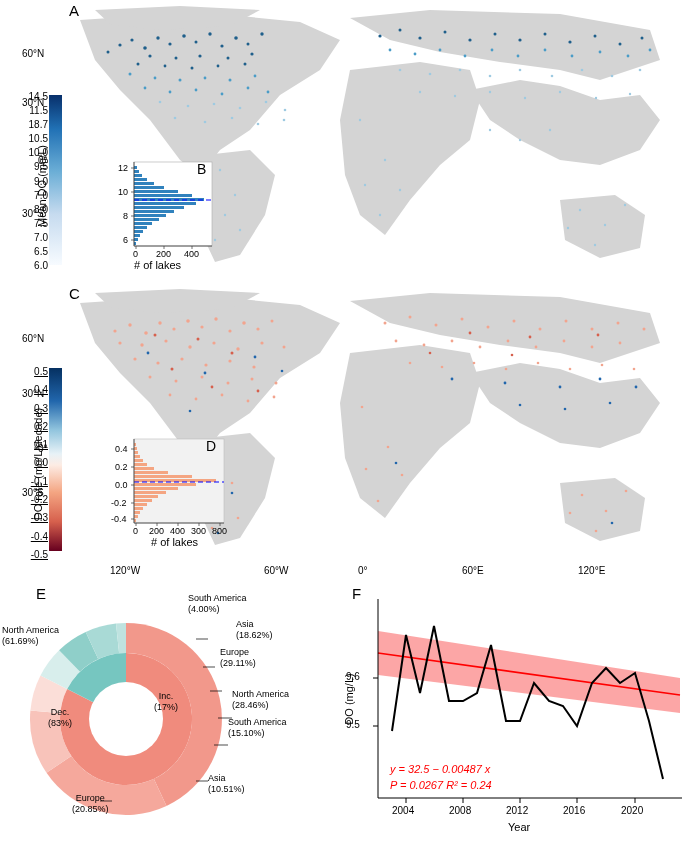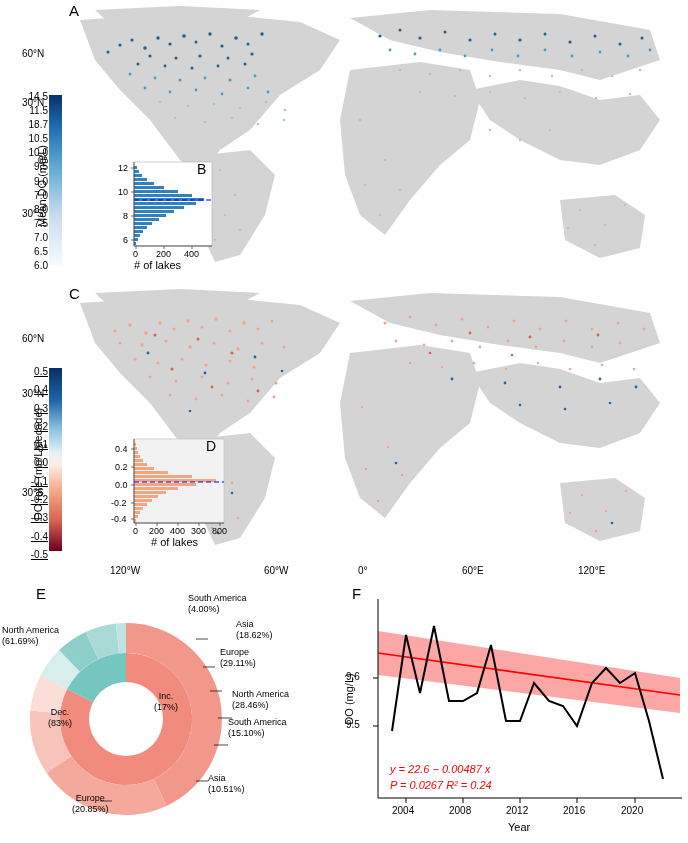--- a/index.html
+++ b/index.html
@@ -559,15 +559,15 @@
   <div class="plabel" style="position:absolute;left:22px;top:2px;">F</div>
   <div class="tick" style="position:absolute;left:16px;top:88px;">9.6</div>
   <div class="tick" style="position:absolute;left:16px;top:136px;">9.5</div>
   <div class="tick" style="position:absolute;left:62px;top:222px;">2004</div>
   <div class="tick" style="position:absolute;left:119px;top:222px;">2008</div>
   <div class="tick" style="position:absolute;left:176px;top:222px;">2012</div>
   <div class="tick" style="position:absolute;left:233px;top:222px;">2016</div>
   <div class="tick" style="position:absolute;left:291px;top:222px;">2020</div>
   <div class="axlabel" style="position:absolute;left:178px;top:238px;">Year</div>
   <div class="axlabel" style="position:absolute;left:-31px;top:110px;width:100px;text-align:center;transform:rotate(-90deg);">DO (mg/L)</div>
-  <div style="position:absolute;left:60px;top:180px;color:#ff0000;font-size:11px;font-style:italic;">y = 22.6 − 0.00487 x</div>
+  <div style="position:absolute;left:60px;top:180px;color:#ff0000;font-size:11px;font-style:italic;">y = 32.5 − 0.00487 x</div>
   <div style="position:absolute;left:60px;top:196px;color:#ff0000;font-size:11px;font-style:italic;">P = 0.0267  R² = 0.24</div>
 </div>
 
 </body></html>

